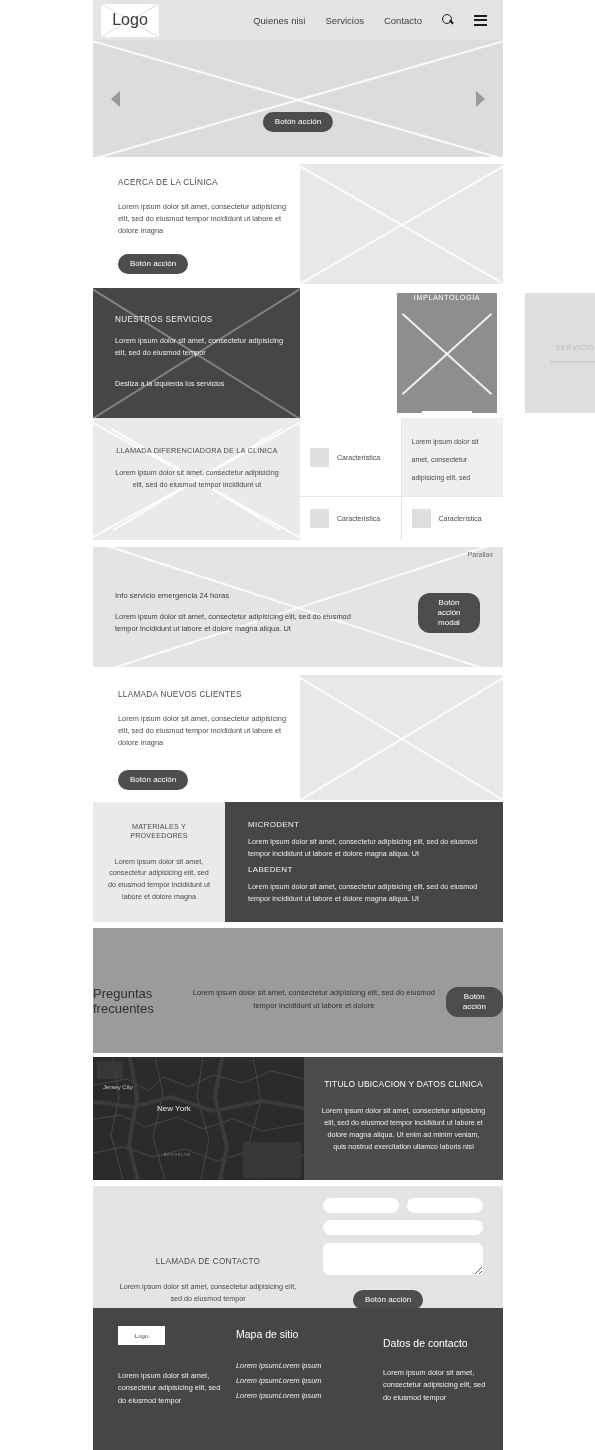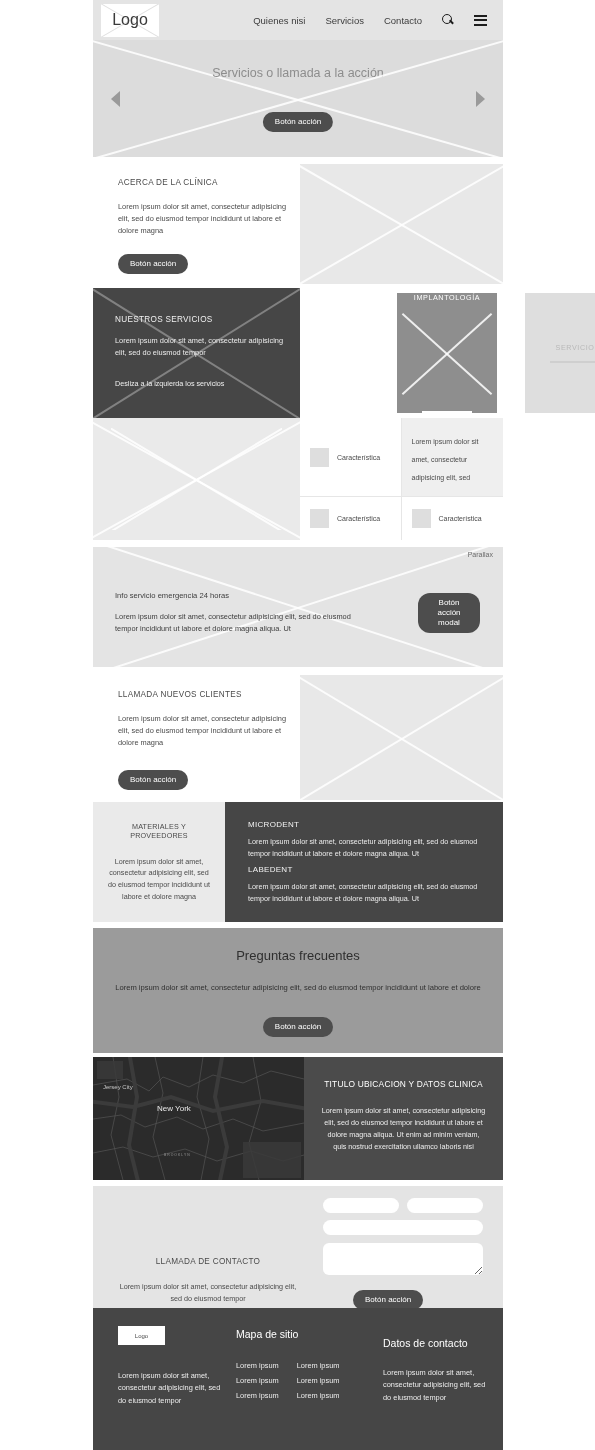--- a/index.html
+++ b/index.html
@@ -131,21 +131,21 @@
              display:flex; flex-direction:column; align-items:center; justify-content:center; padding:0 12px; }
   .mt-h { font-size:7.2px; color:#4a4a4a; letter-spacing:.2px; text-align:center; }
   .mt-b { font-size:7.2px; color:#4a4a4a; line-height:1.62; text-align:center; margin-top:16px; }
   .mt-right { position:absolute; left:132px; top:0; width:278px; height:120px; background:#464646; padding:18px 22px 0 23px; }
   .brand-h { font-size:8px; color:#f2f2f2; letter-spacing:.3px; }
   .brand-b { font-size:7.2px; color:#ececec; line-height:1.62; margin-top:7px; }
   .brand-2 { margin-top:6px; }
 
   
   .faq { position:absolute; left:0; top:928px; width:410px; height:125px; background:#9b9b9b;
-         display:flex; flex-direction:column; align-items:center; }
+         display:flex; flex-direction:row; align-items:center; }
   .faq-h { font-size:13px; color:#2f2f2f; margin-top:20px; }
   .faq-b { font-size:7.6px; color:#2f2f2f; line-height:1.7; text-align:center; margin-top:19px; }
   .faq-btn { margin-top:22px; }
 
   
   .mapsec { position:absolute; left:0; top:1057px; width:410px; height:123px; }
   .map { position:absolute; left:0; top:0; width:211px; height:123px; background:#2b2b2b; overflow:hidden; }
   .map svg { position:absolute; left:0; top:0; }
   .map .mlbl { position:absolute; color:#d9d9d9; font-family:"Liberation Sans", sans-serif; }
   .map .big { font-size:8px; color:#e8e8e8; }
@@ -171,21 +171,21 @@
 
   
   .footer { position:absolute; left:0; top:1308px; width:410px; height:142px; background:#464646; }
   .ft-logo { position:absolute; left:25px; top:18px; width:47px; height:19px; background:#fff;
              display:flex; align-items:center; justify-content:center; font-size:6px; color:#4a4a4a; }
   .ft-col1 { position:absolute; left:25px; top:62px; width:105px; }
   .ft-col2 { position:absolute; left:143px; top:20px; width:135px; }
   .ft-col3 { position:absolute; left:290px; top:20px; width:110px;margin-top:9px; }
   .ft-h { font-size:10.5px; color:#fff; }
   .ft-b { font-size:7.4px; color:#ededed; line-height:1.66; }
-  .ft-links { display:flex; gap:18px; margin-top:18px; }
+  .ft-links { display:flex; margin-top:18px;font-style:italic; }
   .ft-links ul { list-style:none; }
   .ft-links li { font-size:7.4px; color:#ededed; line-height:2.05; }
   .ft-col3 .ft-b { margin-top:18px; }
 </style>
 </head>
 <body>
 
 <div class="page">
  <div class="canvas">
 
@@ -202,21 +202,20 @@
       <span class="icon-search"></span>
       <span class="icon-burger">
             <i></i>
             <i></i>
             <i></i>
           </span>
     </div>
   </div>
 
   <div class="hero xbox" style="--a1:16deg;--a2:-16deg;">
-    <div class="hero-title">Servicios o llamada a la acción</div>
     <div class="arrow arrow-l"></div>
     <div class="arrow arrow-r"></div>
     <div class="btn hero-btn">Botón acción</div>
   </div>
 
   <div class="about">
     <div class="about-txt">
       <div class="s-head">ACERCA DE LA CLÍNICA</div>
       <div class="s-body">Lorem ipsum dolor sit amet, consectetur adipisicing elit, sed do eiusmod tempor incididunt ut labore et dolore magna</div>
     </div>
@@ -238,20 +237,24 @@
     </div>
     <div class="card card-2">
       <div class="lbl">SERVICIO</div>
       <div class="rule"></div>
     </div>
   </div>
 
   <div class="features">
     <div class="feat-left xbox">
       <div class="pad xbox"></div>
+      <div class="txt">
+        <div class="feat-title">LLAMADA DIFERENCIADORA DE LA CLINICA</div>
+        <div class="feat-sub">Lorem ipsum dolor sit amet, consectetur adipisicing elit, sed do eiusmod tempor incididunt ut</div>
+      </div>
     </div>
     <div class="grid">
       <div class="cell">
         <span class="sq"></span>
         <span class="cl">Característica</span>
       </div>
       <div class="cell textcell">
         <span class="cp">Lorem ipsum dolor sit amet, consectetur adipisicing elit, sed</span>
       </div>
       <div class="cell">

